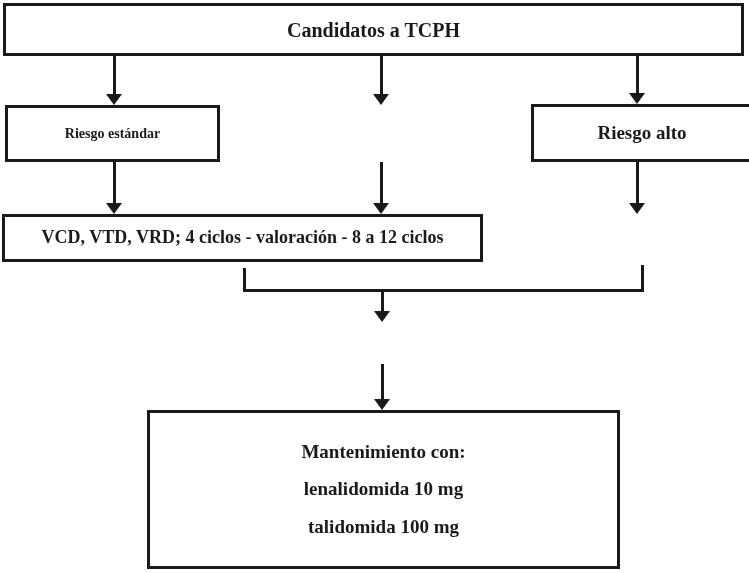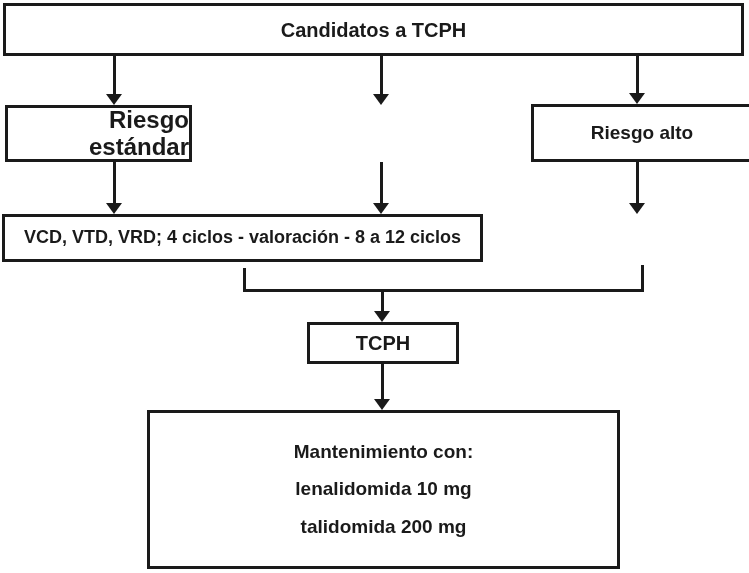--- a/index.html
+++ b/index.html
@@ -20,23 +20,24 @@
   .box{
     position:absolute;
     box-sizing:border-box;
     border:3px solid var(--ink);
     background:var(--bg);
     display:flex;
     align-items:center;
     justify-content:center;
     text-align:right;
     line-height:1.1;
+    font-family:Liberation Serif, serif;
   }
   .box-title{left:3px;top:3px;width:741px;height:53px;font-size:20px;}
-  .box-risk-standard{left:5px;top:105px;width:187px;height:57px;font-size:24px;}
+  .box-risk-standard{left:5px;top:105px;width:215px;height:57px;font-size:14px;}
   .box-risk-intermediate{left:272px;top:105px;width:217px;height:57px;font-size:19px;}
   .box-risk-high{left:531px;top:104px;width:222px;height:58px;font-size:19px;}
   .box-vcd{left:2px;top:214px;width:481px;height:48px;font-size:18px;}
   .box-krd{left:531px;top:214px;width:215px;height:54px;font-size:19px;}
   .box-tcph{left:307px;top:322px;width:152px;height:42px;font-size:20px;}
   .box-maintenance{
     left:147px;top:410px;width:473px;height:159px;font-size:19px;
     flex-direction:column;justify-content:space-evenly;padding:12px 0;
   }
   .maint-line{display:block;}
@@ -102,28 +103,25 @@
   </div>
 
   <div class="conn" style="left:243px;top:268px;width:3px;height:24px"></div>
   <div class="conn" style="left:641px;top:265px;width:3px;height:27px"></div>
   <div class="conn" style="left:243px;top:289px;width:401px;height:3px"></div>
   <div class="arrow" style="left:374px;top:291px;height:31px">
       <div class="shaft"></div>
       <div class="head"></div>
     </div>
 
-  <div class="box box-tcph">
-    <span>TCPH</span>
-  </div>
 
   <div class="arrow" style="left:374px;top:364px;height:46px">
       <div class="shaft"></div>
       <div class="head"></div>
     </div>
 
   <div class="box box-maintenance">
     <span class="maint-line"><span>Mantenimiento con:</span><sup></sup></span>
     <span class="maint-line"><span>lenalidomida 10 mg</span><sup></sup></span>
-    <span class="maint-line"><span>talidomida 200 mg</span><sup></sup></span>
+    <span class="maint-line"><span>talidomida 100 mg</span><sup></sup></span>
   </div>
 
 </div>
 
 </body></html>

